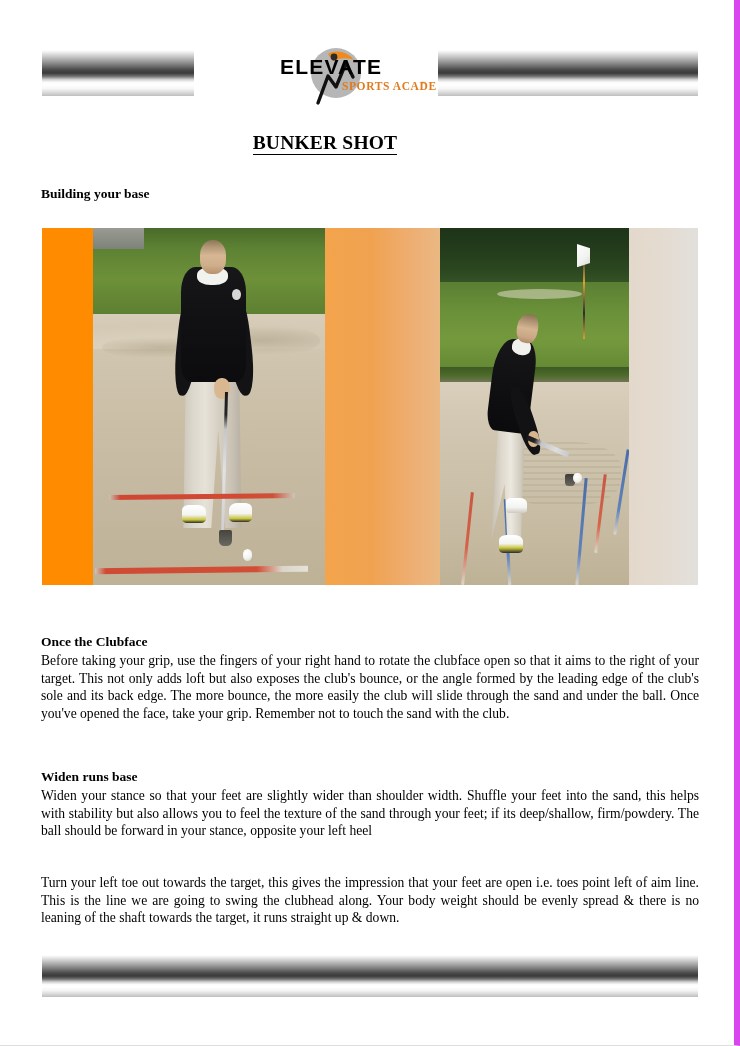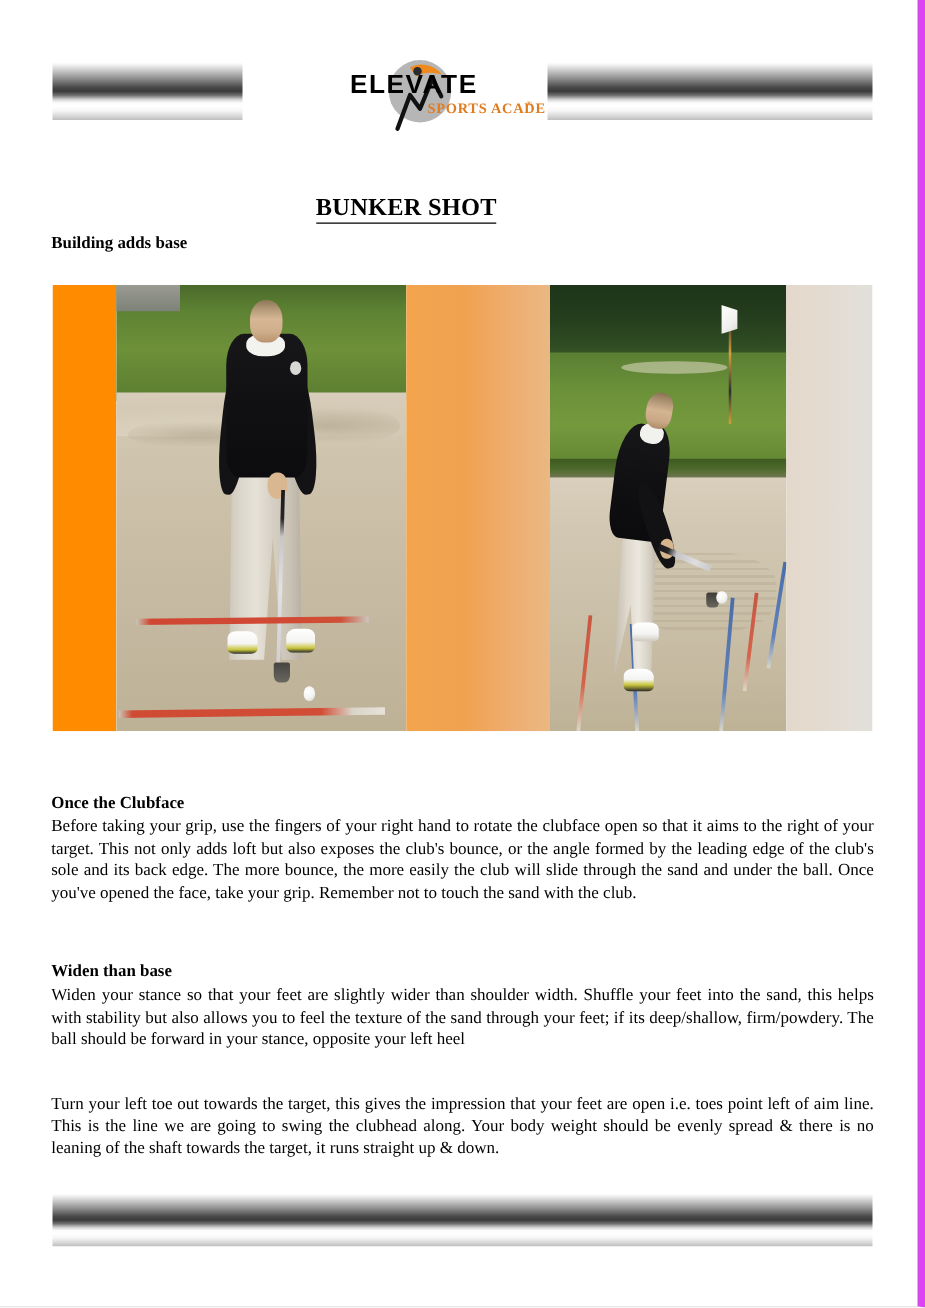--- a/index.html
+++ b/index.html
@@ -63,21 +63,20 @@
   .doc-title {
     position: absolute;
     left: 0;
     top: 132px;
     width: 650px;
     text-align: center;
     font-size: 19.5px;
     font-weight: bold;
     color: #000000;
     letter-spacing: .2px;
-    margin-top: 24px;
   }
   .doc-title span {
     border-bottom: 1.6px solid #000;
     padding-bottom: 1px;
   }
 
   
   .lead-heading {
     position: absolute;
     left: 41px;
@@ -373,21 +372,21 @@
       <text x="22" y="28" font-family="'Liberation Sans', sans-serif" font-size="21" font-weight="bold" letter-spacing="1.2" fill="#000000">ELEVATE</text>
       <text x="84" y="44" font-family="'Liberation Serif', serif" font-size="11.5" font-weight="bold" letter-spacing="0.6" fill="#e07b1f">SPORTS ACADEMY</text>
       <text x="163" y="39" font-family="'Liberation Serif', serif" font-size="6" fill="#e07b1f">®</text>
     </svg>
   </div>
 
   <div class="doc-title">
     <span>BUNKER SHOT</span>
   </div>
 
-  <div class="lead-heading">Building adds base</div>
+  <div class="lead-heading">Building your base</div>
 
   <div class="photo-band">
 
     <div class="strip-orange-solid"></div>
 
     <div class="photo photo-left">
       <div class="p1-sky-grass"></div>
       <div class="p1-grasspath"></div>
       <div class="p1-sand"></div>
       <div class="p1-sandlip"></div>
@@ -441,21 +440,21 @@
 
     <div class="strip-beige"></div>
   </div>
 
   <div class="body-block blk-clubface">
     <p class="sec-head">Once the Clubface</p>
     <p class="sec-body">Before taking your grip, use the fingers of your right hand to rotate the clubface open so that it aims to the right of your target. This not only adds loft but also exposes the club's bounce, or the angle formed by the leading edge of the club's sole and its back edge. The more bounce, the more easily the club will slide through the sand and under the ball. Once you've opened the face, take your grip.  Remember not to touch the sand with the club.</p>
   </div>
 
   <div class="body-block blk-widen">
-    <p class="sec-head">Widen than base</p>
+    <p class="sec-head">Widen runs base</p>
     <p class="sec-body">Widen your stance so that your feet are slightly wider than shoulder width.  Shuffle your feet into the sand, this helps with stability but also allows you to feel the texture of the sand through your feet; if its deep/shallow, firm/powdery.  The ball should be forward in your stance, opposite your left heel</p>
   </div>
 
   <div class="body-block blk-stance">
     <p class="sec-body">Turn your left toe out towards the target, this gives the impression that your feet are open i.e. toes point left of aim line.  This is the line we are going to swing the clubhead along.  Your body weight should be evenly spread &amp; there is no leaning of the shaft towards the target, it runs straight up &amp; down.</p>
   </div>
 
   <div class="metal-bar bar-footer"></div>
 
 </div>

